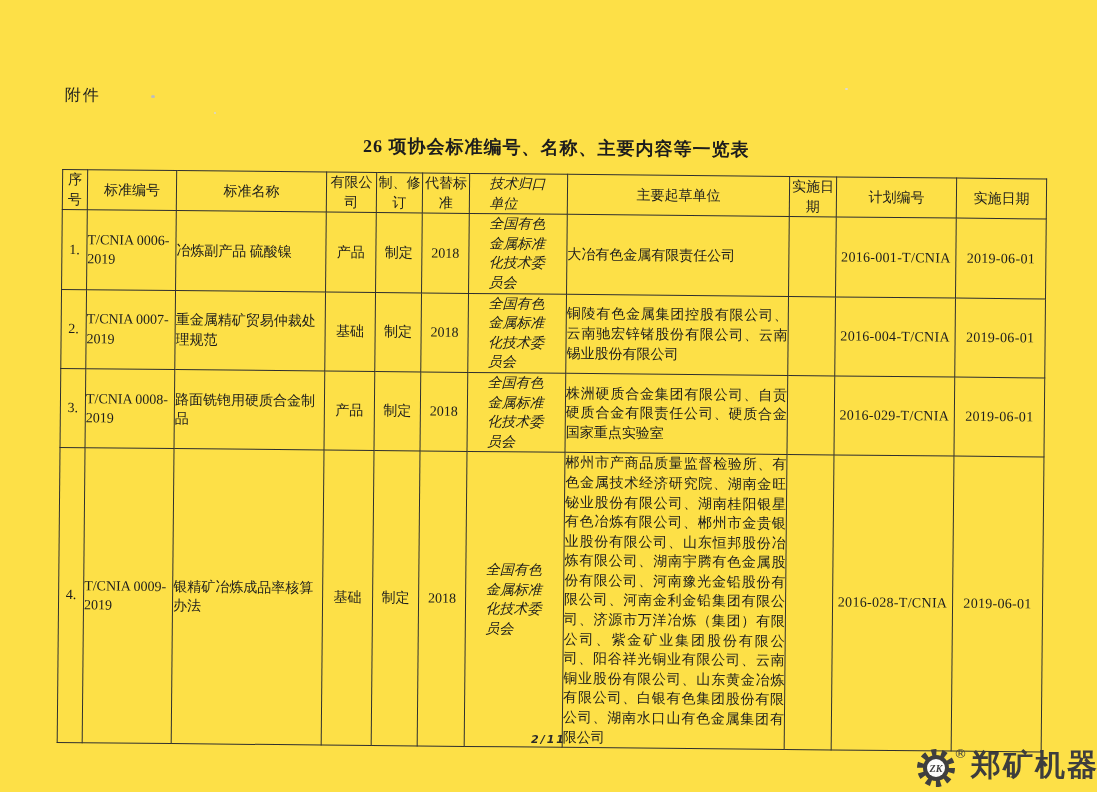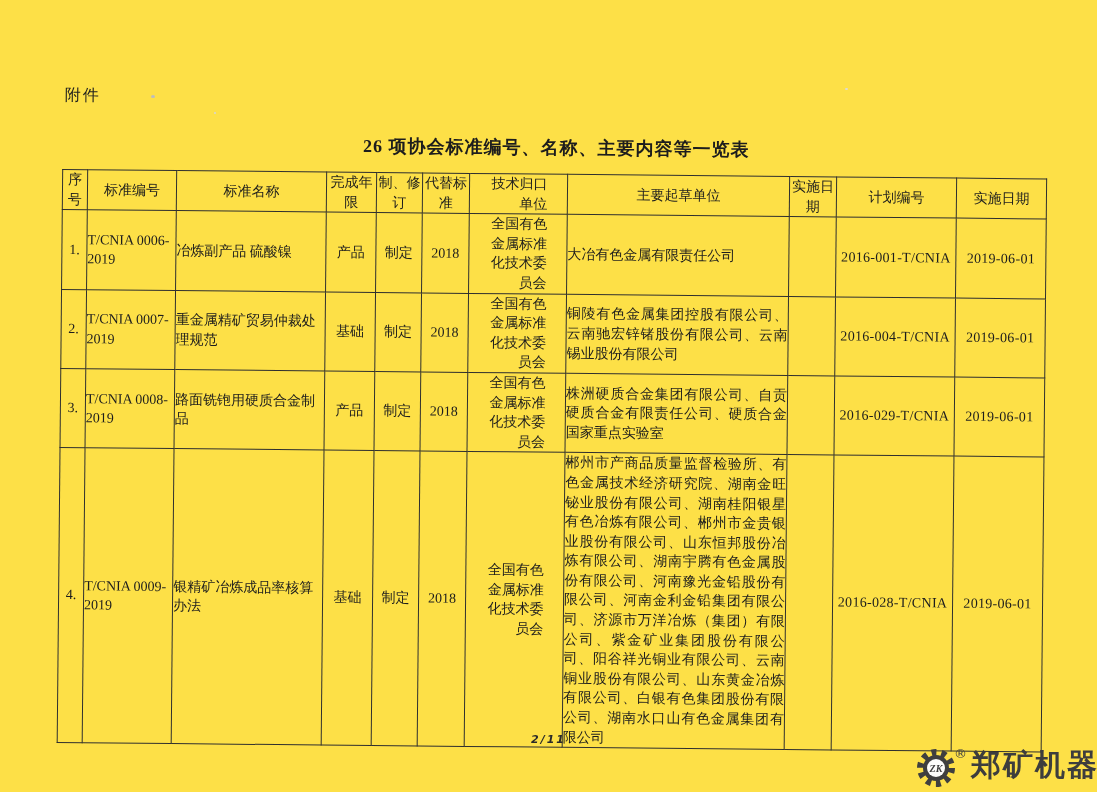--- a/index.html
+++ b/index.html
@@ -25,21 +25,21 @@
   tr.hrow{ height:40px; }
   tr.r1{ height:68px; } tr.r2{ height:70px; } tr.r3{ height:68px; } tr.r4{ height:282px; }
   th{ text-align:center; }
   th.h-seq{ padding:0 1px; line-height:1.25; }
   th.h-cat, th.h-year, th.h-rep{ padding:0 9px; line-height:1.25; }
   th.h-rev{ padding:0 2px; line-height:1.25; }
   td.c-seq{ text-align:center; }
   td.c-code{ padding:0 8px; text-align:left; line-height:1.35; }
   td.c-name{ padding:0 14px; text-align:left; }
   td.c-mid{ text-align:center; }
-  .tech-inner{ display:inline-block; width:58px; text-align:right; }
+  .tech-inner{ display:inline-block; width:58px; text-align:left;font-style:italic; }
   th.h-tech{ text-align:center; }
   td.c-tech{ text-align:center; }
   td.c-draft{ padding:2px 5px; text-align:justify; line-height:20px; }
   td.c-plan, td.c-date{ text-align:center; letter-spacing:0.3px; }
   .page-number{
     position:absolute; left:531px; top:733px;
     font-family:"DejaVu Sans",sans-serif; font-weight:bold; font-size:11px;
     letter-spacing:2px; color:#2a2a2a;font-style:italic;
   }
   .logo{ position:absolute; left:916px; top:741px; height:48px; display:flex; align-items:center; }
@@ -75,21 +75,21 @@
           <col style="width:222px">
           <col style="width:47px">
         <col style="width:120px">
           <col style="width:90px">
       </colgroup>
       <thead>
         <tr class="hrow">
           <th class="h-seq">序号</th>
           <th>标准编号</th>
           <th>标准名称</th>
-          <th class="h-cat">完成年限</th>
+          <th class="h-cat">有限公司</th>
           <th class="h-rev">制、修订</th>
           <th class="h-year">代替标准</th>
           <th class="h-tech"><span class="tech-inner">技术归口单位</span></th>
           <th>主要起草单位</th>
           <th class="h-rep">实施日期</th>
           <th>计划编号</th>
           <th>实施日期</th>
         </tr>
       </thead>
       <tbody>

